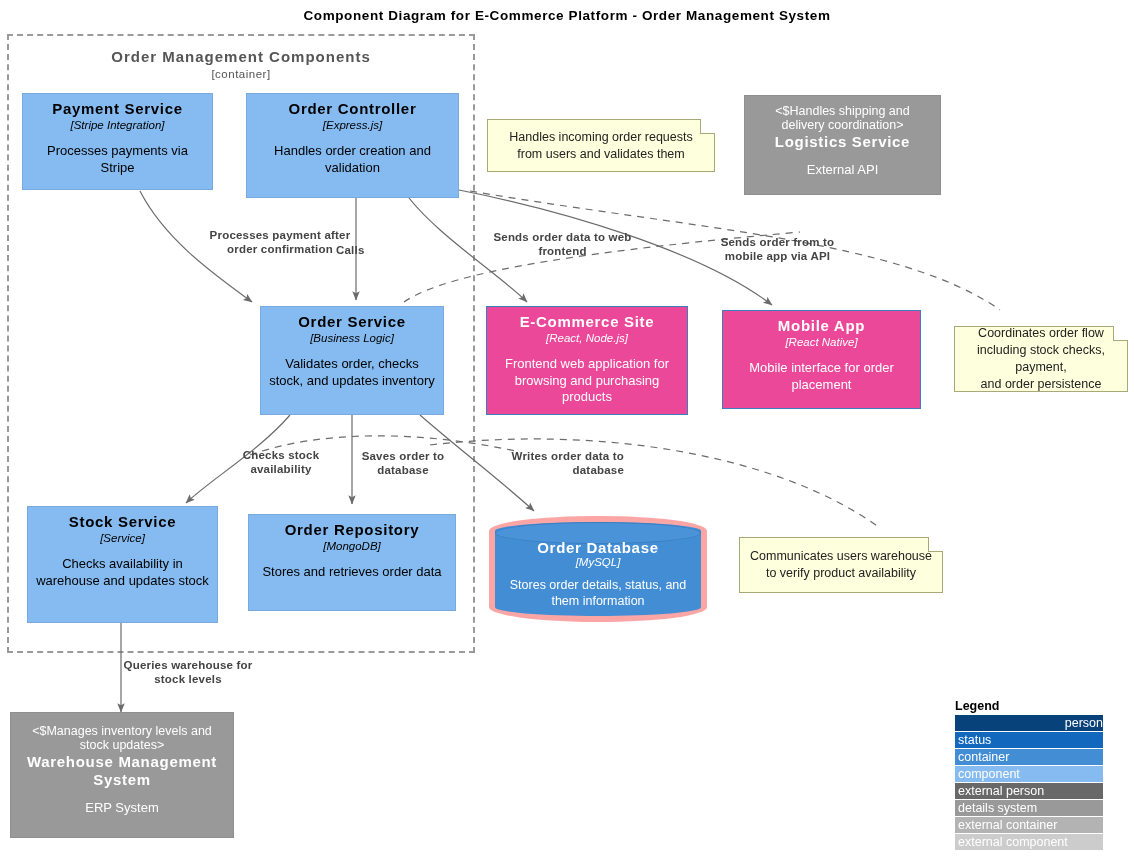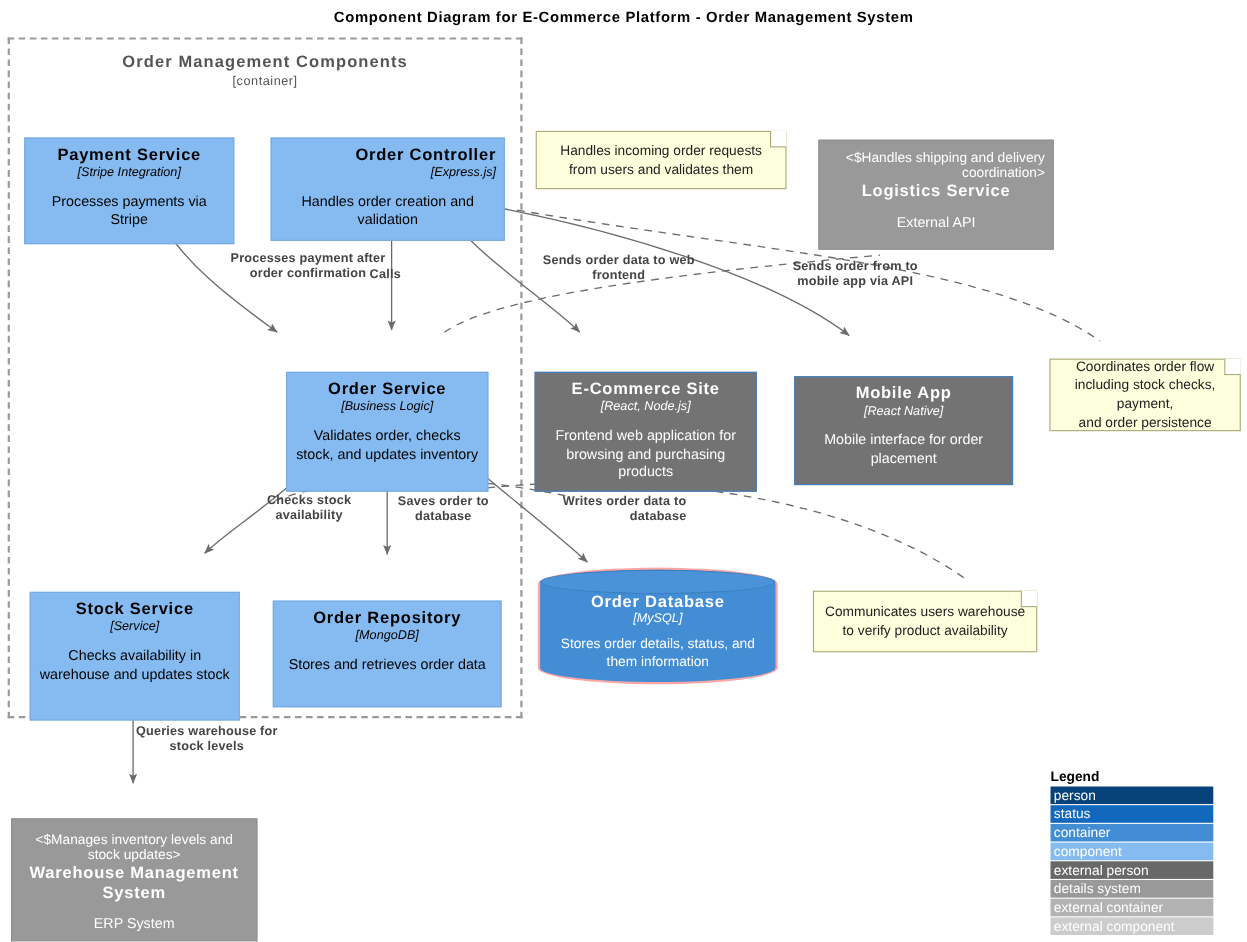--- a/index.html
+++ b/index.html
@@ -12,31 +12,31 @@
       font-size:13.5px;font-weight:bold;letter-spacing:.6px;color:#000;}
 
   .boundary{position:absolute;border:2px dashed #9a9a9a;box-sizing:border-box;}
   .boundary-title{position:absolute;text-align:center;width:100%;font-weight:bold;
       font-size:15px;color:#555;letter-spacing:1px;}
   .boundary-sub{position:absolute;text-align:center;width:100%;font-size:11.5px;color:#555;
       letter-spacing:.5px;}
 
   .node{position:absolute;box-sizing:border-box;display:flex;flex-direction:column;
         align-items:center;justify-content:flex-start;text-align:center;padding:6px 7px;
-        border:1px solid #7aa9d6;margin-top:32px;}
+        border:1px solid #7aa9d6;}
   .node .n-pre{font-size:12.5px;line-height:1.15;}
   .node .n-title{font-weight:bold;font-size:15px;letter-spacing:.7px;line-height:1.2;}
   .node .n-tech{font-style:italic;font-size:11.5px;line-height:1.25;margin-top:0px;}
   .node .n-desc{font-size:13px;line-height:1.25;margin-top:11px;}
 
   .c-component{background:#85bbf0;color:#000;border-color:#78aade;}
-  .c-container{background:#737373;color:#fff;border-color:#3c7fc0;}
+  .c-container{background:#ec4899;color:#fff;border-color:#3c7fc0;}
   .c-extsystem{background:#999999;color:#fff;border-color:#8f8f8f;}
 
-  .cyl{position:absolute;background:#438dd5;border:2px solid #fca5a5;
+  .cyl{position:absolute;background:#438dd5;border:6px solid #fca5a5;
        border-radius:50% / 14%;color:#fff;box-sizing:border-box;
        display:flex;flex-direction:column;align-items:center;justify-content:center;
        text-align:center;padding:10px 5px 6px;}
   .cyl .n-title{font-weight:bold;font-size:15px;letter-spacing:.7px;}
   .cyl .n-tech{font-style:italic;font-size:11.5px;}
   .cyl .n-desc{font-size:12.5px;line-height:1.25;margin-top:10px;}
   .cyl-top{position:absolute;left:0;top:0;width:100%;height:22px;
        border:1px solid #3c7fc0;border-radius:50%;background:#4a93d8;box-sizing:border-box;}
 
   .note{position:absolute;background:#feffdd;border:1px solid #a8a878;box-sizing:border-box;
@@ -98,21 +98,21 @@
       <path d="M430,445 C600,425 780,455 880,528" stroke-dasharray="7,6"></path>
     </g>
   </svg>
 
   <div class="node c-component" style="left:22px;top:93px;width:191px;height:97px;">
     <div class="n-title">Payment Service</div>
     <div class="n-tech">[Stripe Integration]</div>
     <div class="n-desc">Processes payments via Stripe</div>
   </div>
 
-  <div class="node c-component" style="left:246px;top:93px;width:213px;height:94px;align-items:flex-end;">
+  <div class="node c-component" style="left:246px;top:93px;width:213px;height:105px;">
     <div class="n-title">Order Controller</div>
     <div class="n-tech">[Express.js]</div>
     <div class="n-desc">Handles order creation and validation</div>
   </div>
 
   <div class="node c-component" style="left:260px;top:306px;width:184px;height:109px;">
     <div class="n-title">Order Service</div>
     <div class="n-tech">[Business Logic]</div>
     <div class="n-desc">Validates order, checks stock, and updates inventory</div>
   </div>
@@ -134,21 +134,21 @@
     <div class="n-tech">[React, Node.js]</div>
     <div class="n-desc">Frontend web application for browsing and purchasing products</div>
   </div>
 
   <div class="node c-container" style="left:722px;top:310px;width:199px;height:99px;">
     <div class="n-title">Mobile App</div>
     <div class="n-tech">[React Native]</div>
     <div class="n-desc">Mobile interface for order placement</div>
   </div>
 
-  <div class="node c-extsystem" style="left:744px;top:95px;width:214px;height:100px;padding-top:8px;text-align:right;">
+  <div class="node c-extsystem" style="left:744px;top:95px;width:197px;height:100px;padding-top:8px;">
     <div class="n-pre">&lt;$Handles shipping and delivery coordination&gt;</div>
     <div class="n-title">Logistics Service</div>
     <div class="n-desc">External API</div>
   </div>
 
   <div class="node c-extsystem" style="left:10px;top:712px;width:224px;height:126px;padding-top:11px;">
     <div class="n-pre">&lt;$Manages inventory levels and stock updates&gt;</div>
     <div class="n-title">Warehouse Management System</div>
     <div class="n-desc">ERP System</div>
   </div>
@@ -183,21 +183,21 @@
   <div class="edge-label" style="left:490px;top:230px;width:145px;">Sends order data to web frontend</div>
   <div class="edge-label" style="left:705px;top:235px;width:145px;">Sends order from to mobile app via API</div>
   <div class="edge-label" style="left:222px;top:448px;width:118px;">Checks stock availability</div>
   <div class="edge-label" style="left:348px;top:449px;width:110px;">Saves order to database</div>
   <div class="edge-label" style="left:494px;top:449px;width:130px;text-align:right;">Writes order data to database</div>
   <div class="edge-label" style="left:118px;top:658px;width:140px;">Queries warehouse for stock levels</div>
 
   <div class="legend" style="left:955px;top:699px;">
     <div class="legend-title">Legend</div>
     <div id="legend-rows">
-        <div class="legend-row" style="background: rgb(8, 66, 123);">person</div>
+        <div class="legend-row" style="background: rgb(8, 66, 123); text-align: right;">person</div>
         <div class="legend-row" style="background: rgb(17, 104, 189);">status</div>
         <div class="legend-row" style="background: rgb(67, 141, 213);">container</div>
         <div class="legend-row" style="background: rgb(133, 187, 240);">component</div>
         <div class="legend-row" style="background: rgb(104, 104, 104);">external person</div>
         <div class="legend-row" style="background: rgb(153, 153, 153);">details system</div>
         <div class="legend-row" style="background: rgb(179, 179, 179);">external container</div>
         <div class="legend-row" style="background: rgb(204, 204, 204);">external component</div>
       </div>
   </div>
 

